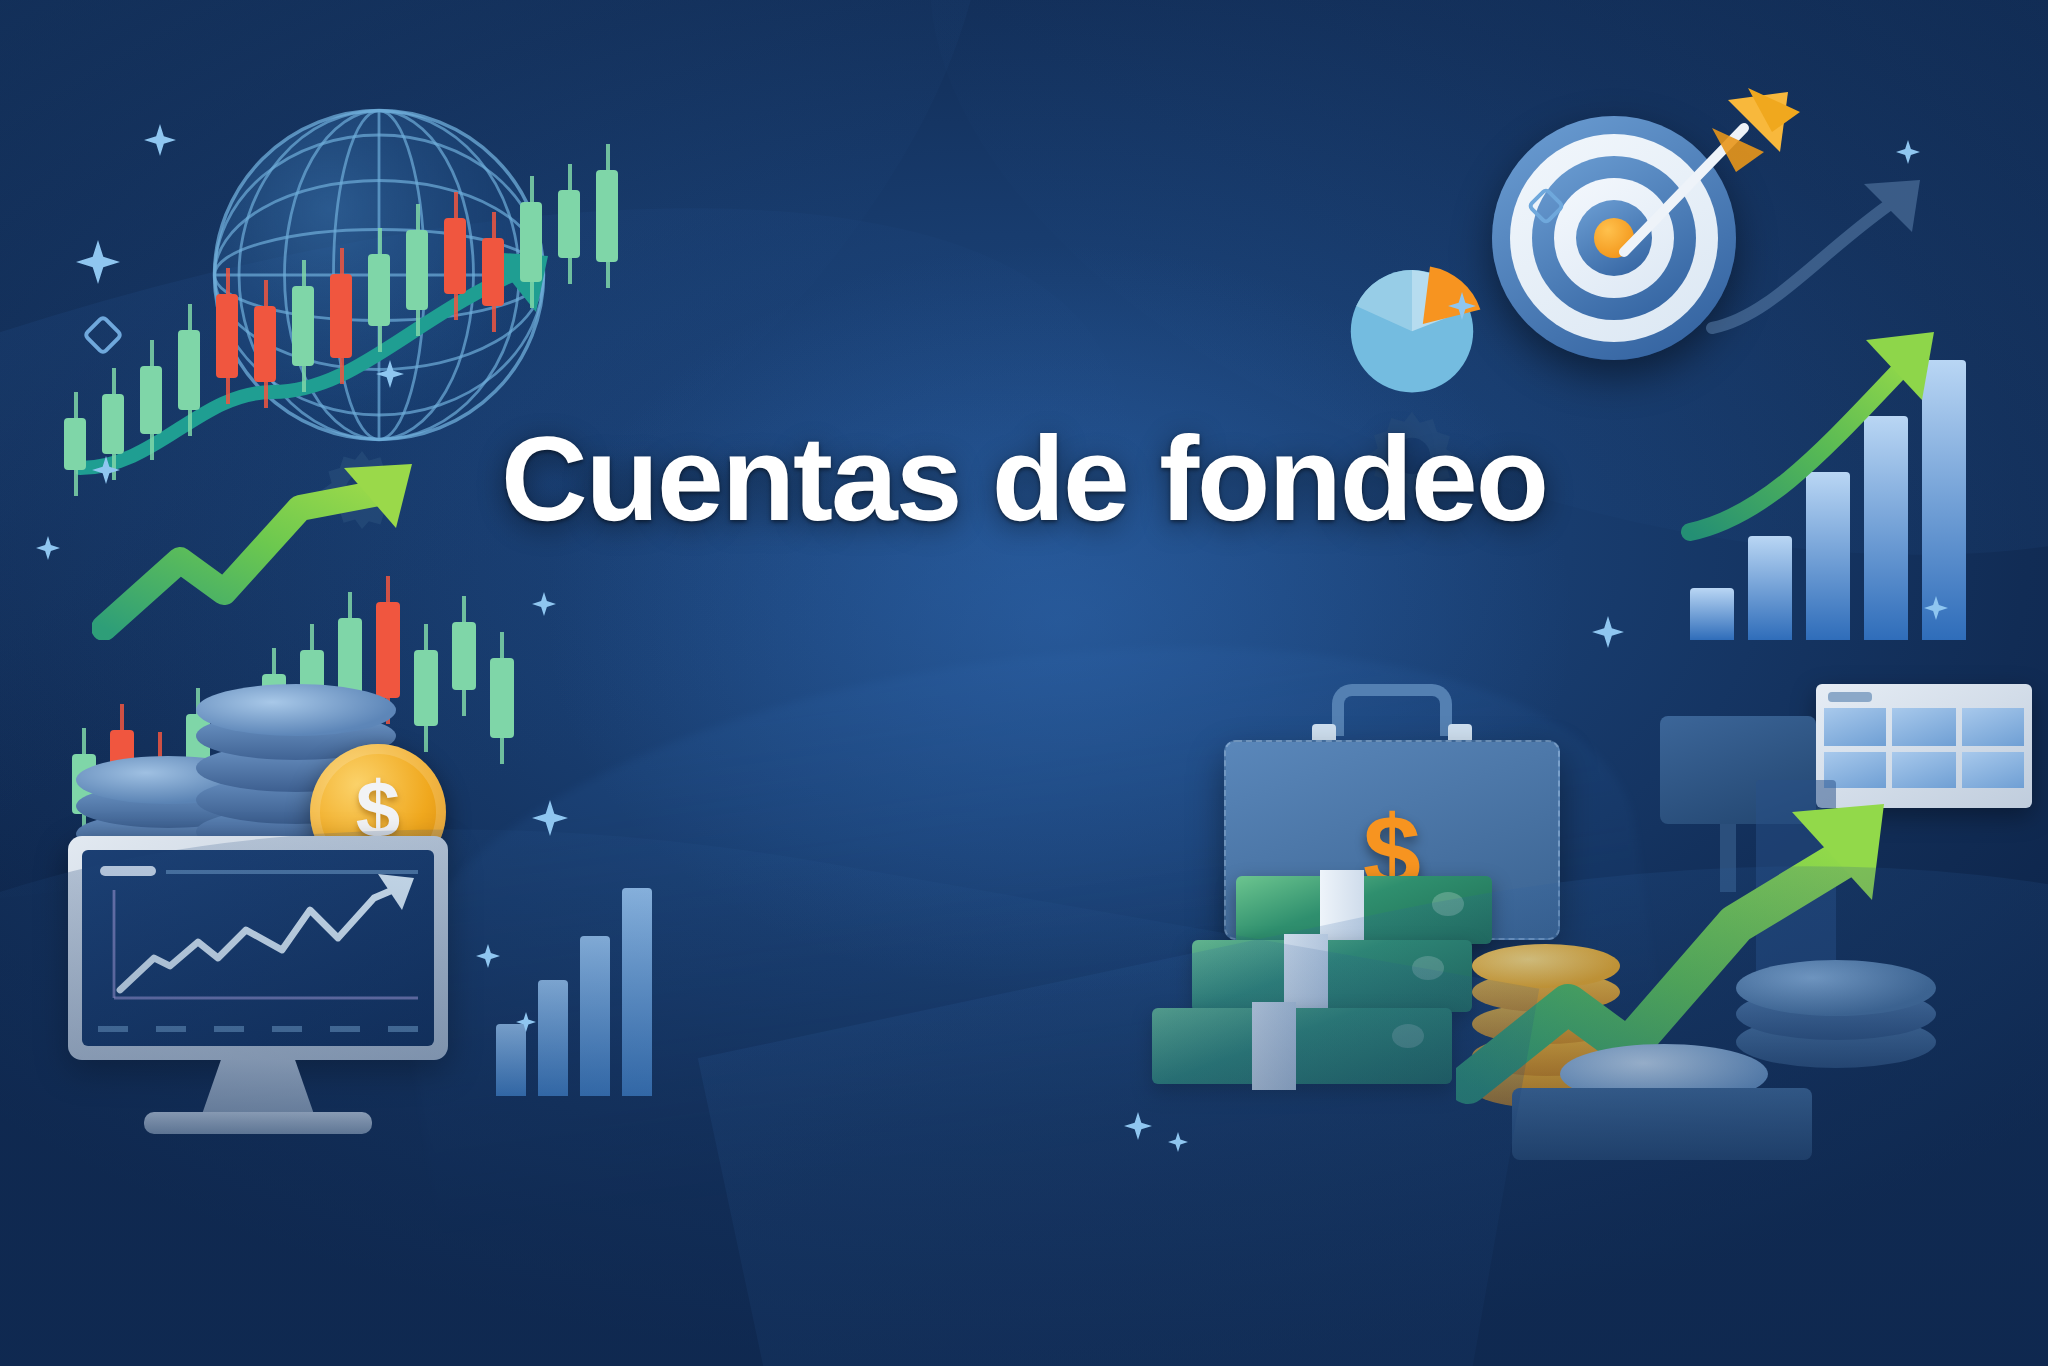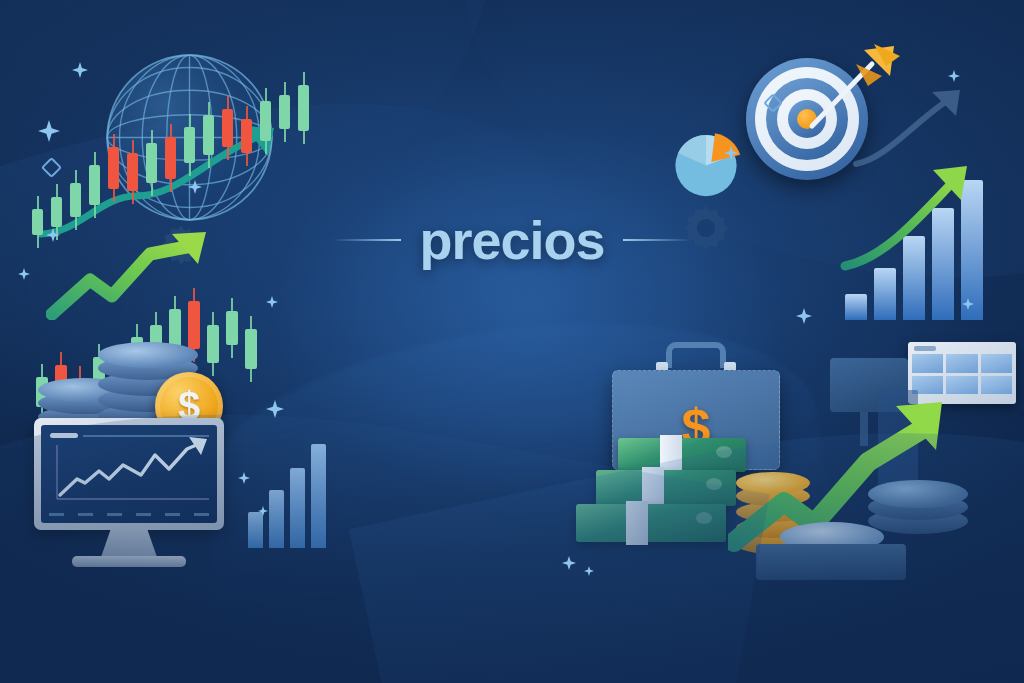--- a/index.html
+++ b/index.html
@@ -524,20 +524,16 @@
       <div class="d"></div>
     </div>
   <div class="spark" style="left:562px;top:556px;width:14px;height:14px;">
       <div class="d"></div>
     </div>
   <div class="spark" style="left:584px;top:566px;width:10px;height:10px;">
       <div class="d"></div>
     </div>
 
   <div class="title-wrap">
-    <div class="t-sub-row">
-      <span class="t-rule"></span>
-      <span class="t-sub">precios</span>
-      <span class="t-rule right"></span>
-    </div>
+    <div class="t-main">Cuentas de fondeo</div>
   </div>
 
 </div>
 
 </body></html>

